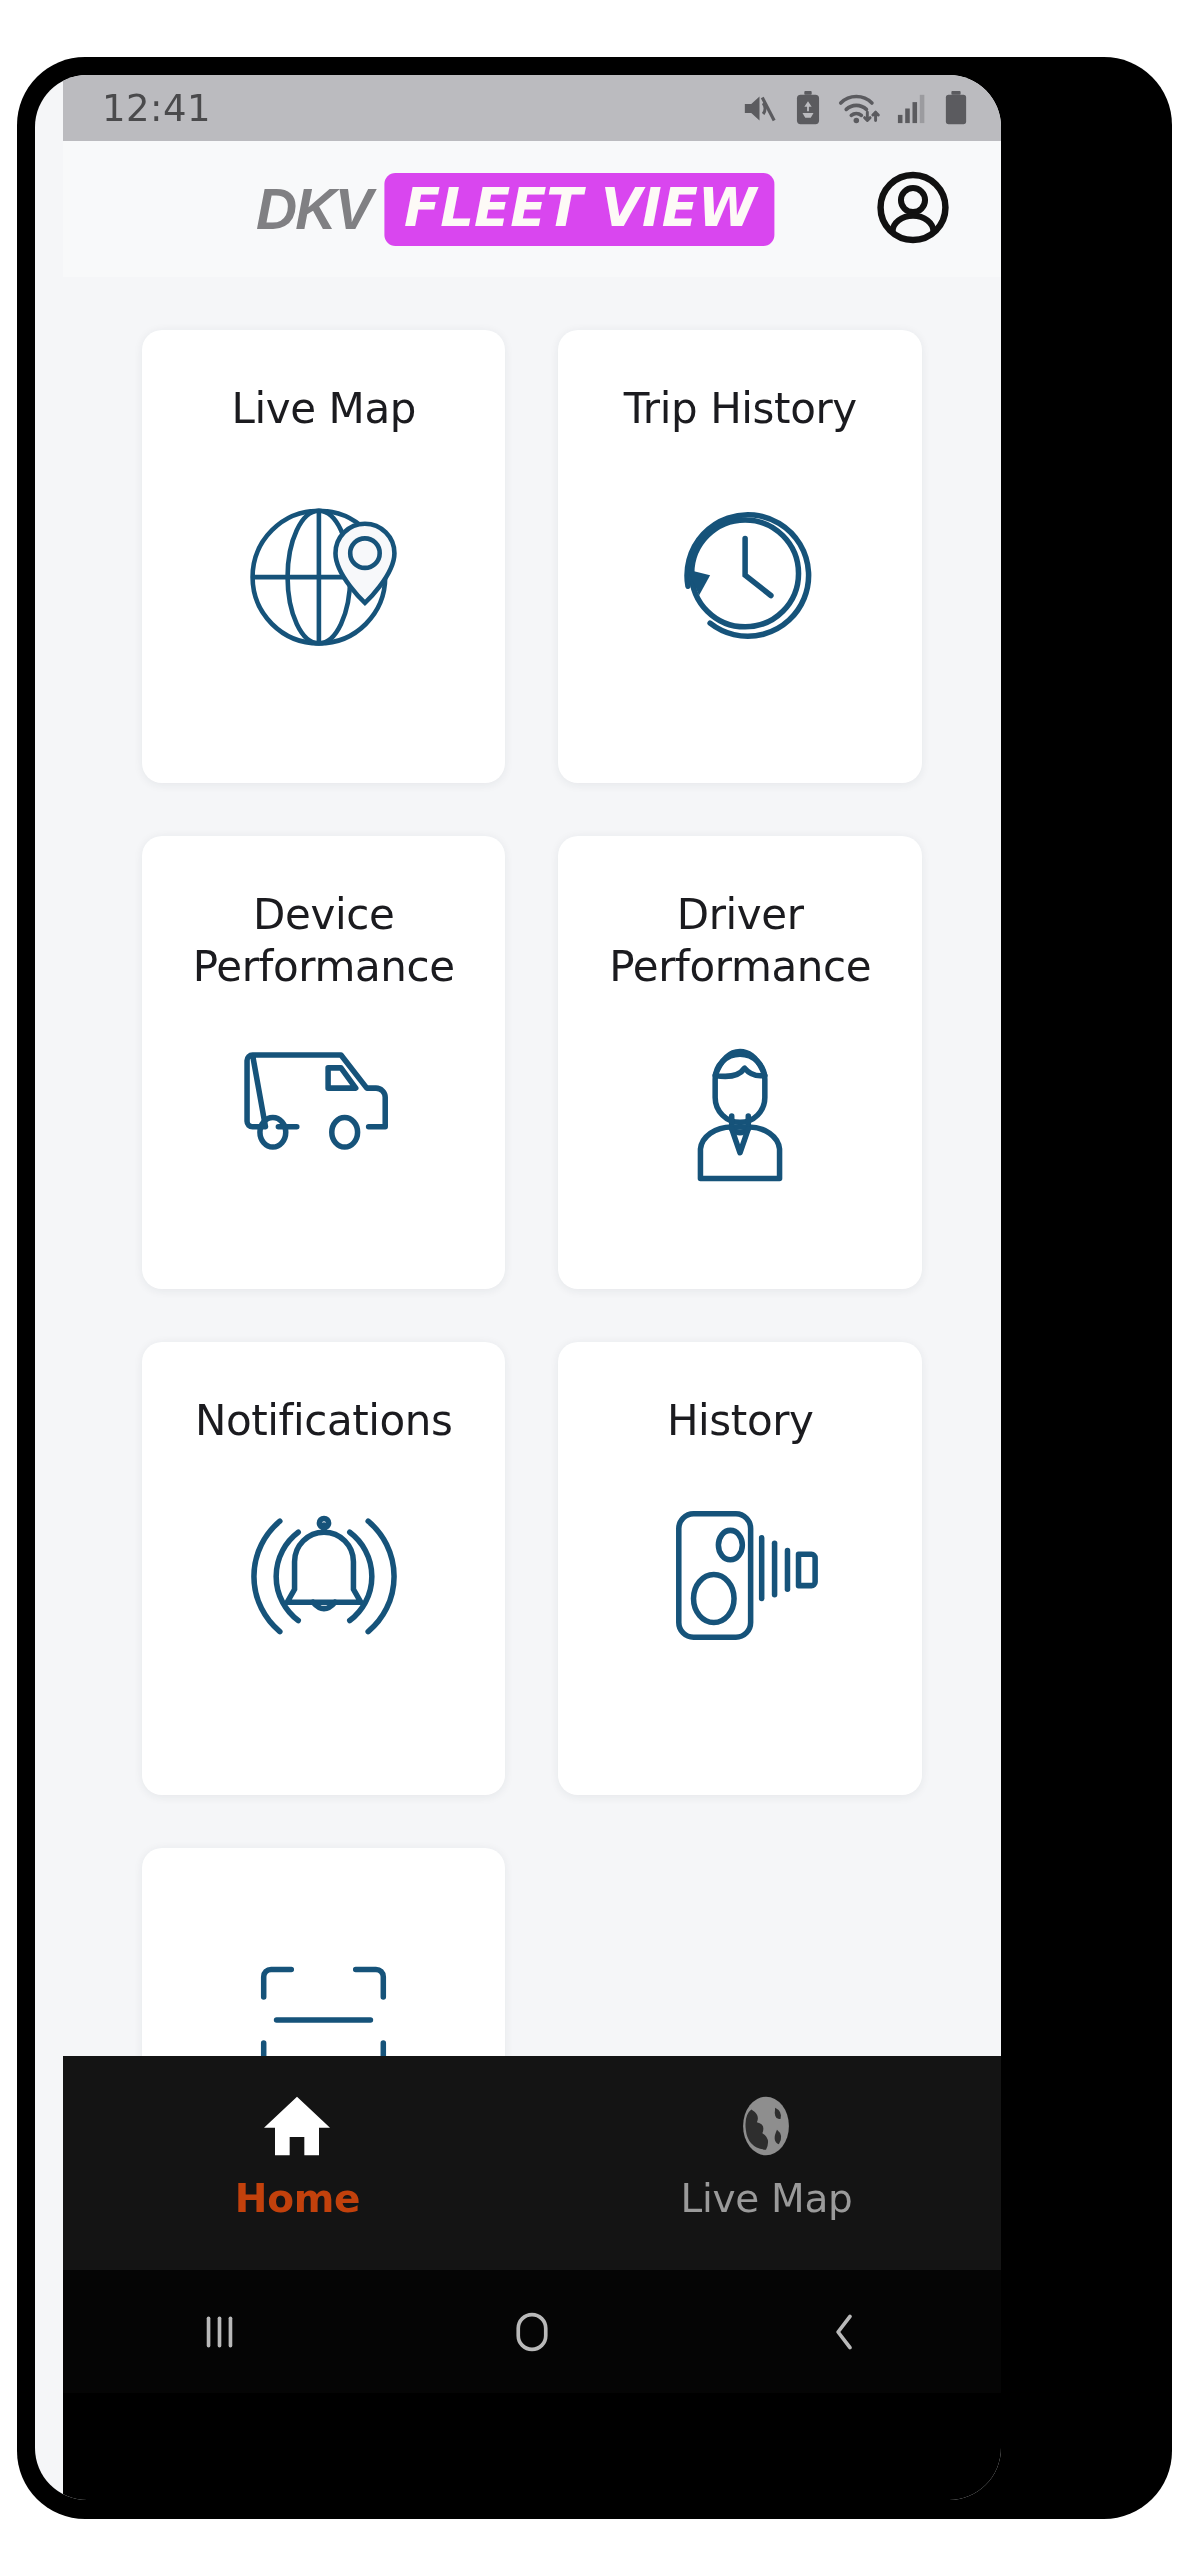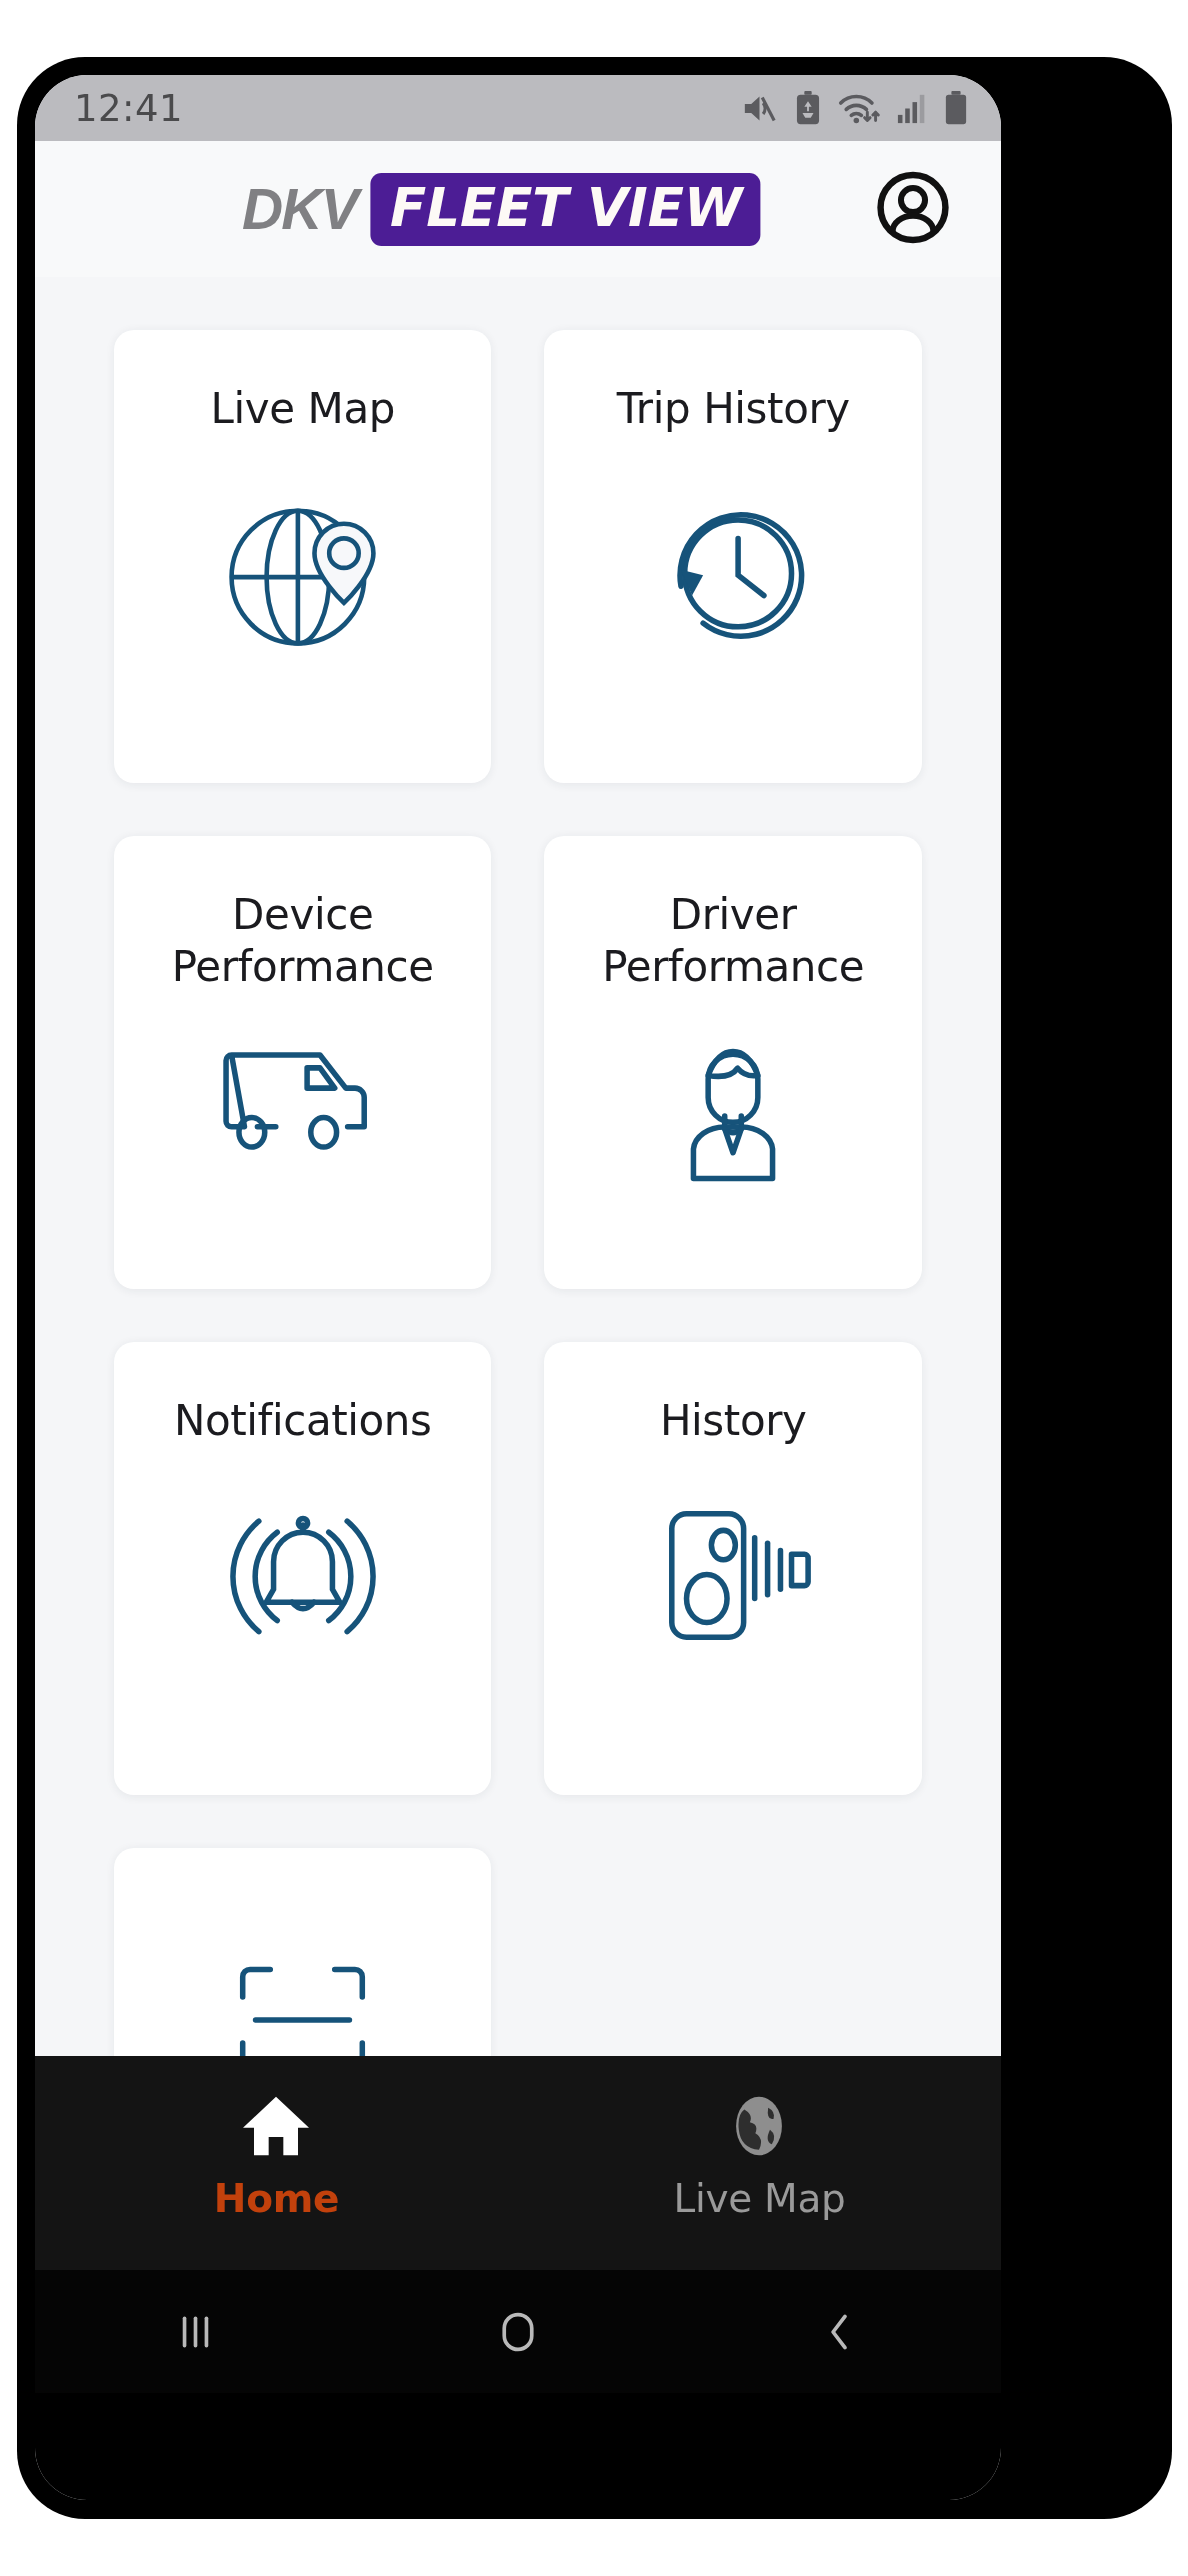--- a/index.html
+++ b/index.html
@@ -28,20 +28,21 @@
     position: absolute;
     left: 18.4px;
     top: 18.4px;
     width: 966px;
     height: 2425px;
     background: #f5f6f8;
     border-radius: 52px;
     overflow: hidden;
     display: flex;
     flex-direction: column;
+    padding-left: 28px;
   }
 
   
   #status-bar {
     flex: 0 0 auto;
     height: 66px;
     background: #bbbbbf;
     display: flex;
     align-items: center;
     justify-content: space-between;
@@ -78,21 +79,21 @@
   }
   #brand-dkv {
     font-family: Liberation Sans, sans-serif;
     font-size: 57px;
     font-weight: bold;
     font-style: italic;
     color: #808083;
     letter-spacing: -1.8px;
   }
   #brand-fleetview {
-    background: #4c1d95;
+    background: #d946ef;
     color: #fdfaf6;
     font-family: "DejaVu Sans", sans-serif;
     font-size: 53px;
     font-weight: bold;
     font-style: italic;
     letter-spacing: 0px;
     padding: 8.3px 18.4px 12px 20px;
     border-radius: 11px;
     line-height: 1;
   }

